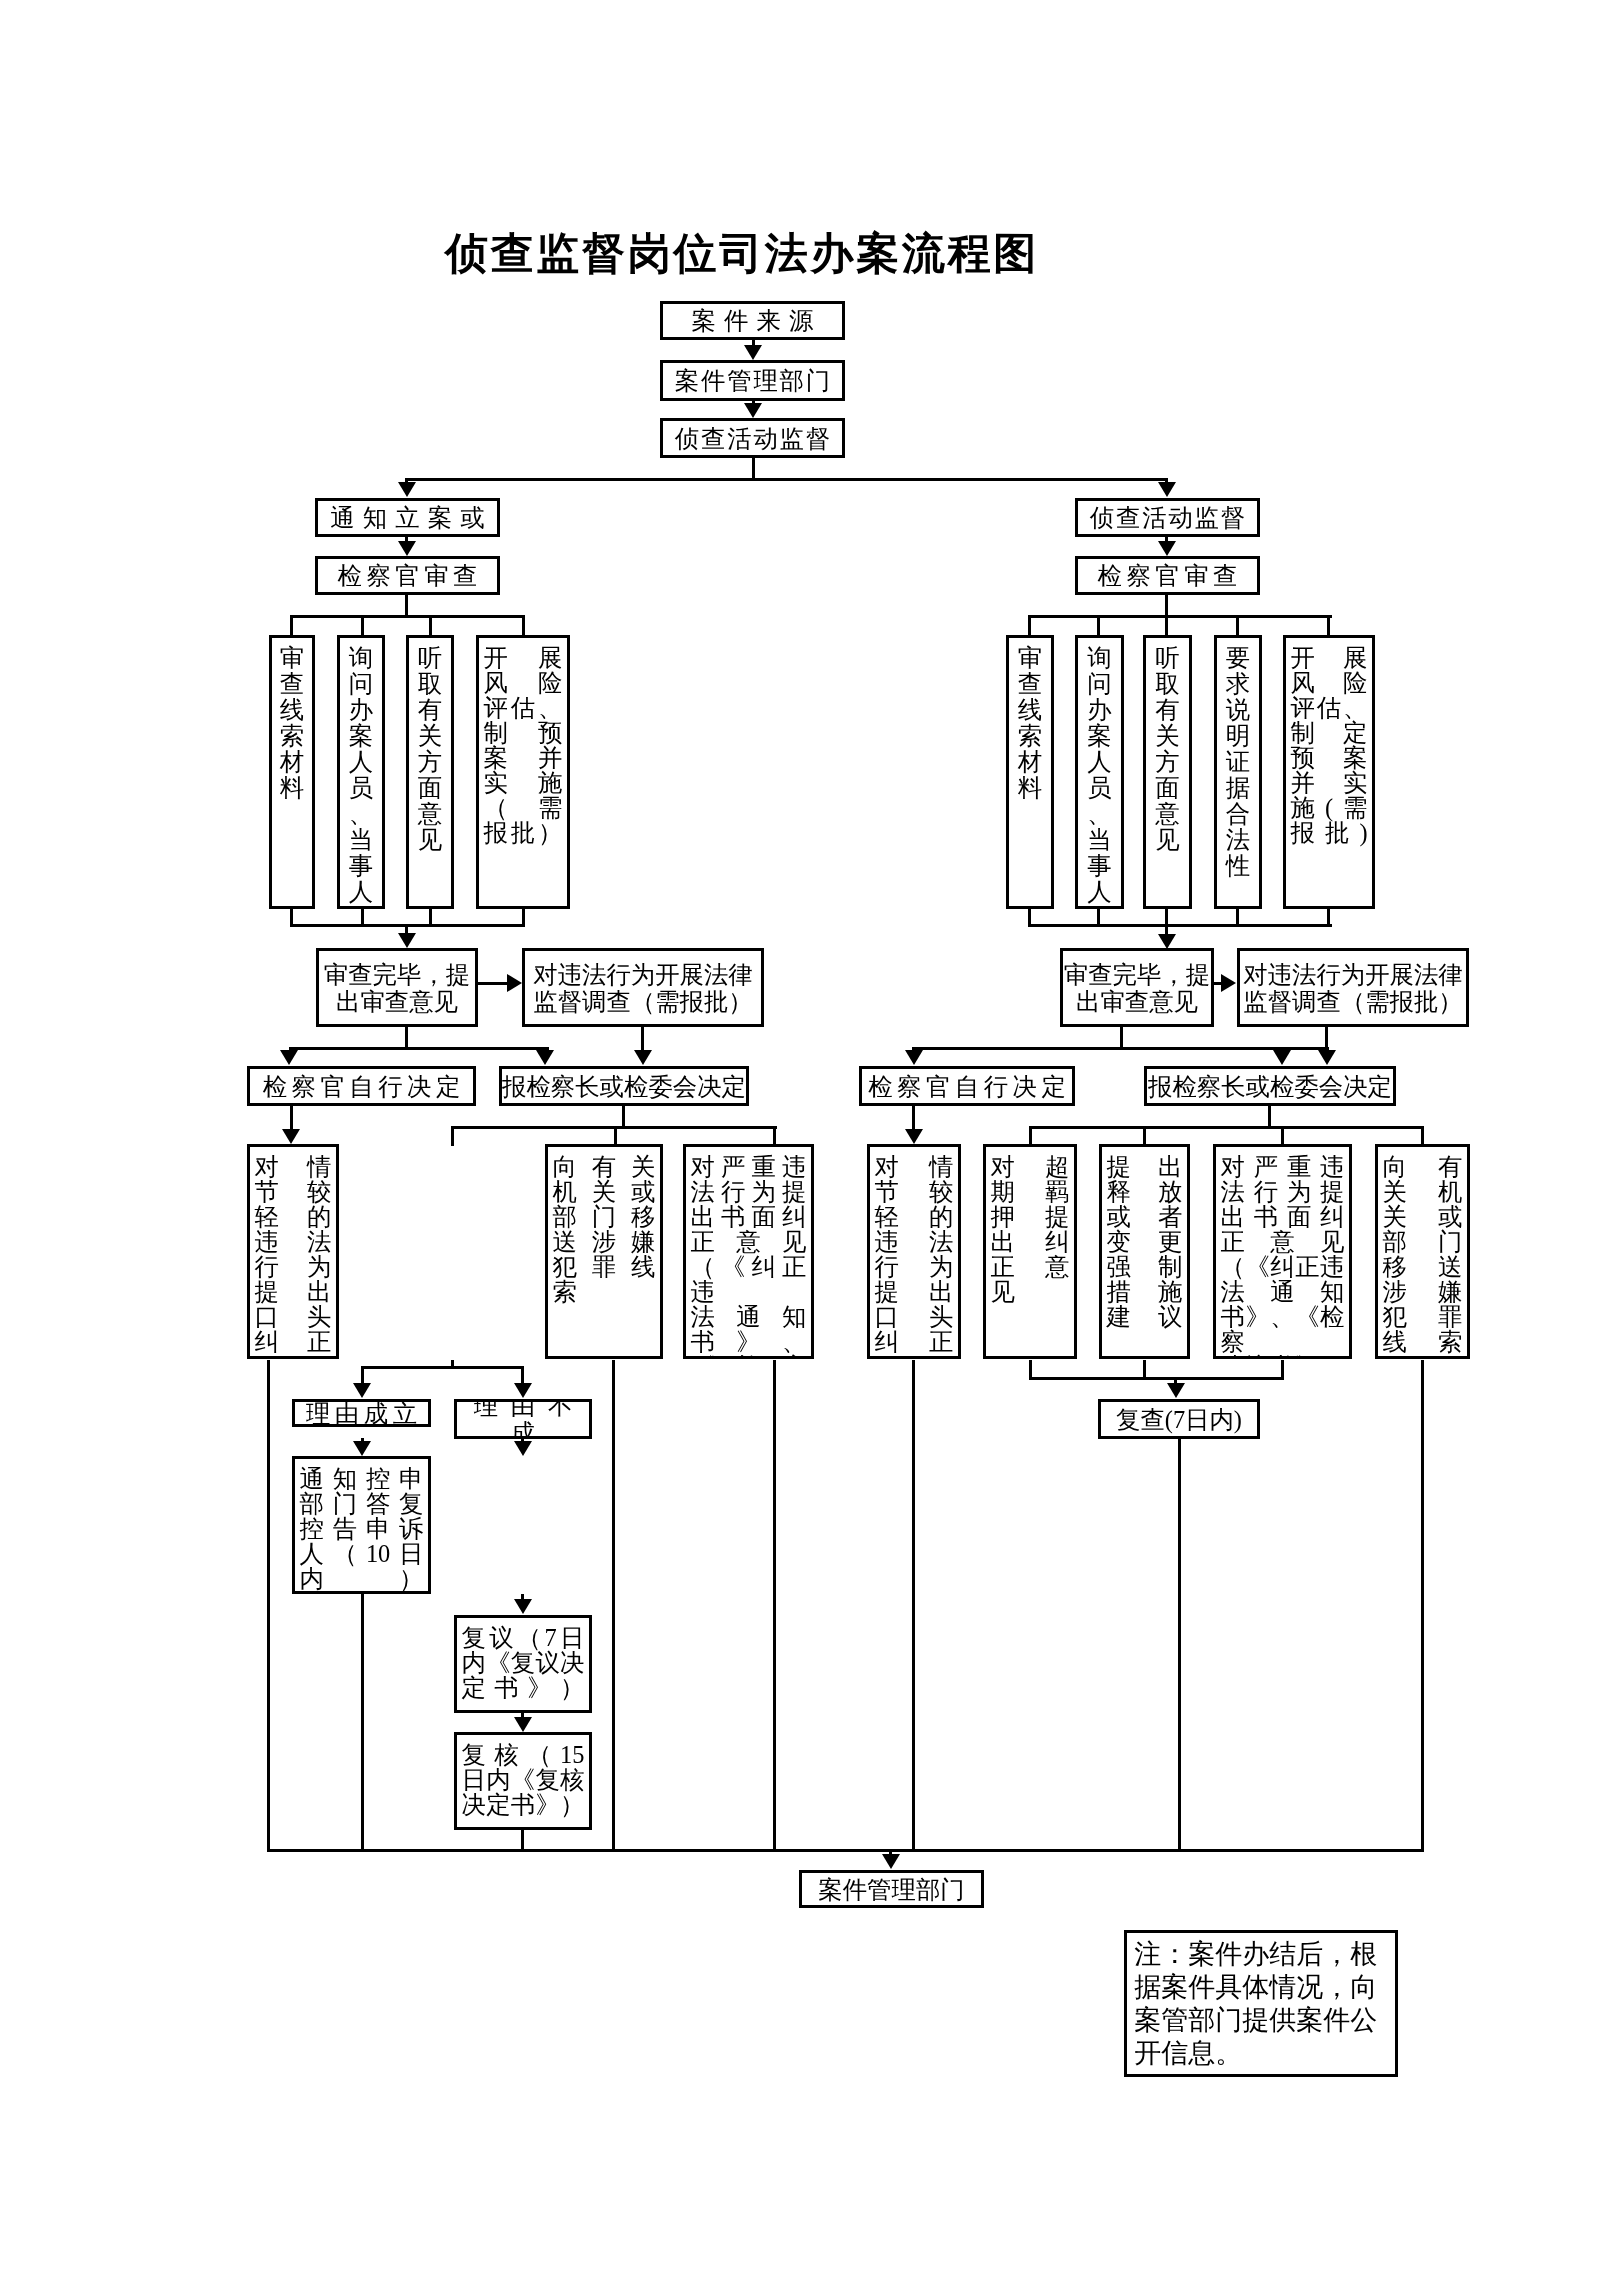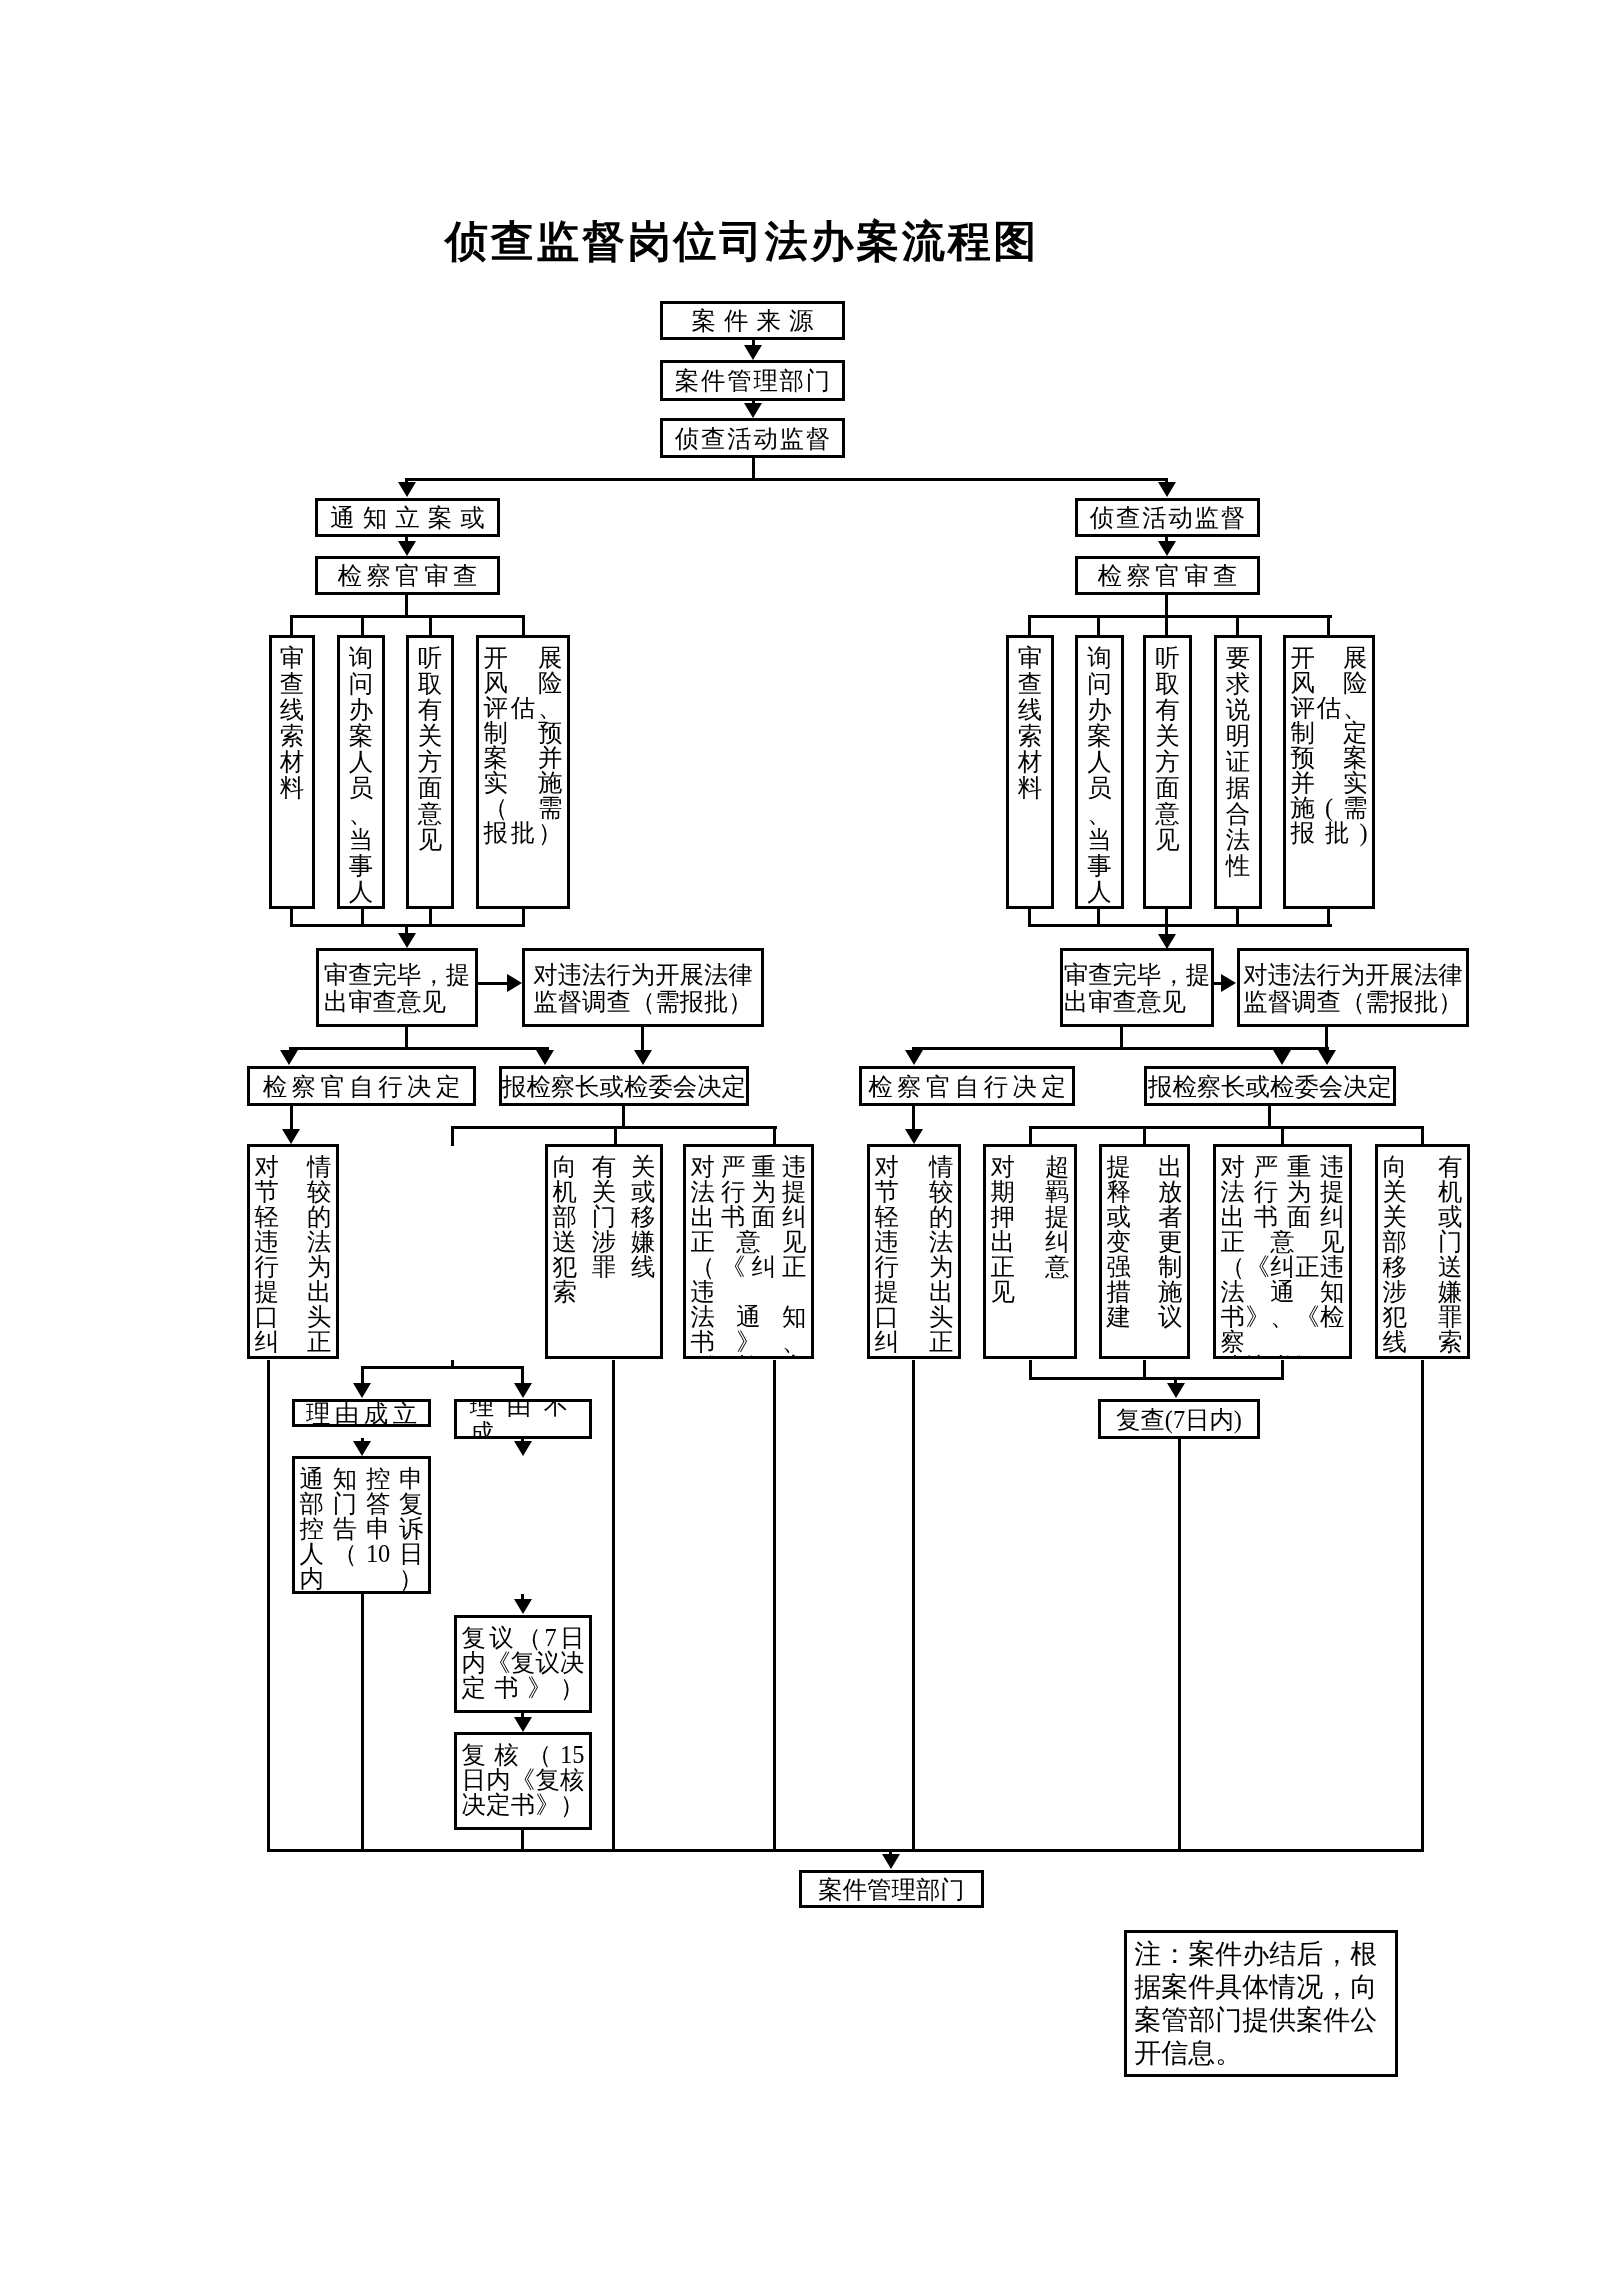--- a/index.html
+++ b/index.html
@@ -1,22 +1,22 @@
 <!DOCTYPE html>
 <html style="font-size:14.5px"><head>
 <meta charset="utf-8">
 <style>
   html,body{margin:0;padding:0;background:#ffffff;}
   #page{position:relative;width:1616px;height:2285px;background:#ffffff;
         font-family:"Liberation Serif","DejaVu Serif",serif;color:#000;}
-  #title{position:absolute;left:344px;top:213px;width:796px;height:58px;
+  #title{position:absolute;left:344px;top:225px;width:796px;height:58px;
          font-size:43px;font-weight:bold;text-align:center;letter-spacing:2.7px;}
   .bx{position:absolute;box-sizing:border-box;border:3.6px solid #000;background:#fff;
       font-size:24.4px;line-height:27px;display:flex;align-items:center;justify-content:center;
-      text-align:left;white-space:pre-line;overflow:hidden;}
+      text-align:center;white-space:pre-line;overflow:hidden;}
   .tall{display:block;text-align:justify;text-align-last:justify;
         padding:7.2px 4.5px;line-height:25px;}
   .c1{display:block;text-align:center;text-align-last:center;
       padding:7.2px 0;line-height:26px;}
   .sp8{letter-spacing:8.1px;padding-left:8.1px;}
   .sp4{letter-spacing:4.5px;padding-left:4.5px;}
   .sp2{letter-spacing:1.8px;padding-left:1.8px;}
   .spB{letter-spacing:12.7px;padding-left:12.7px;}
   .note{display:block;text-align:left;text-align-last:left;
         font-size:27px;line-height:33px;padding:5.4px 7.2px;}

